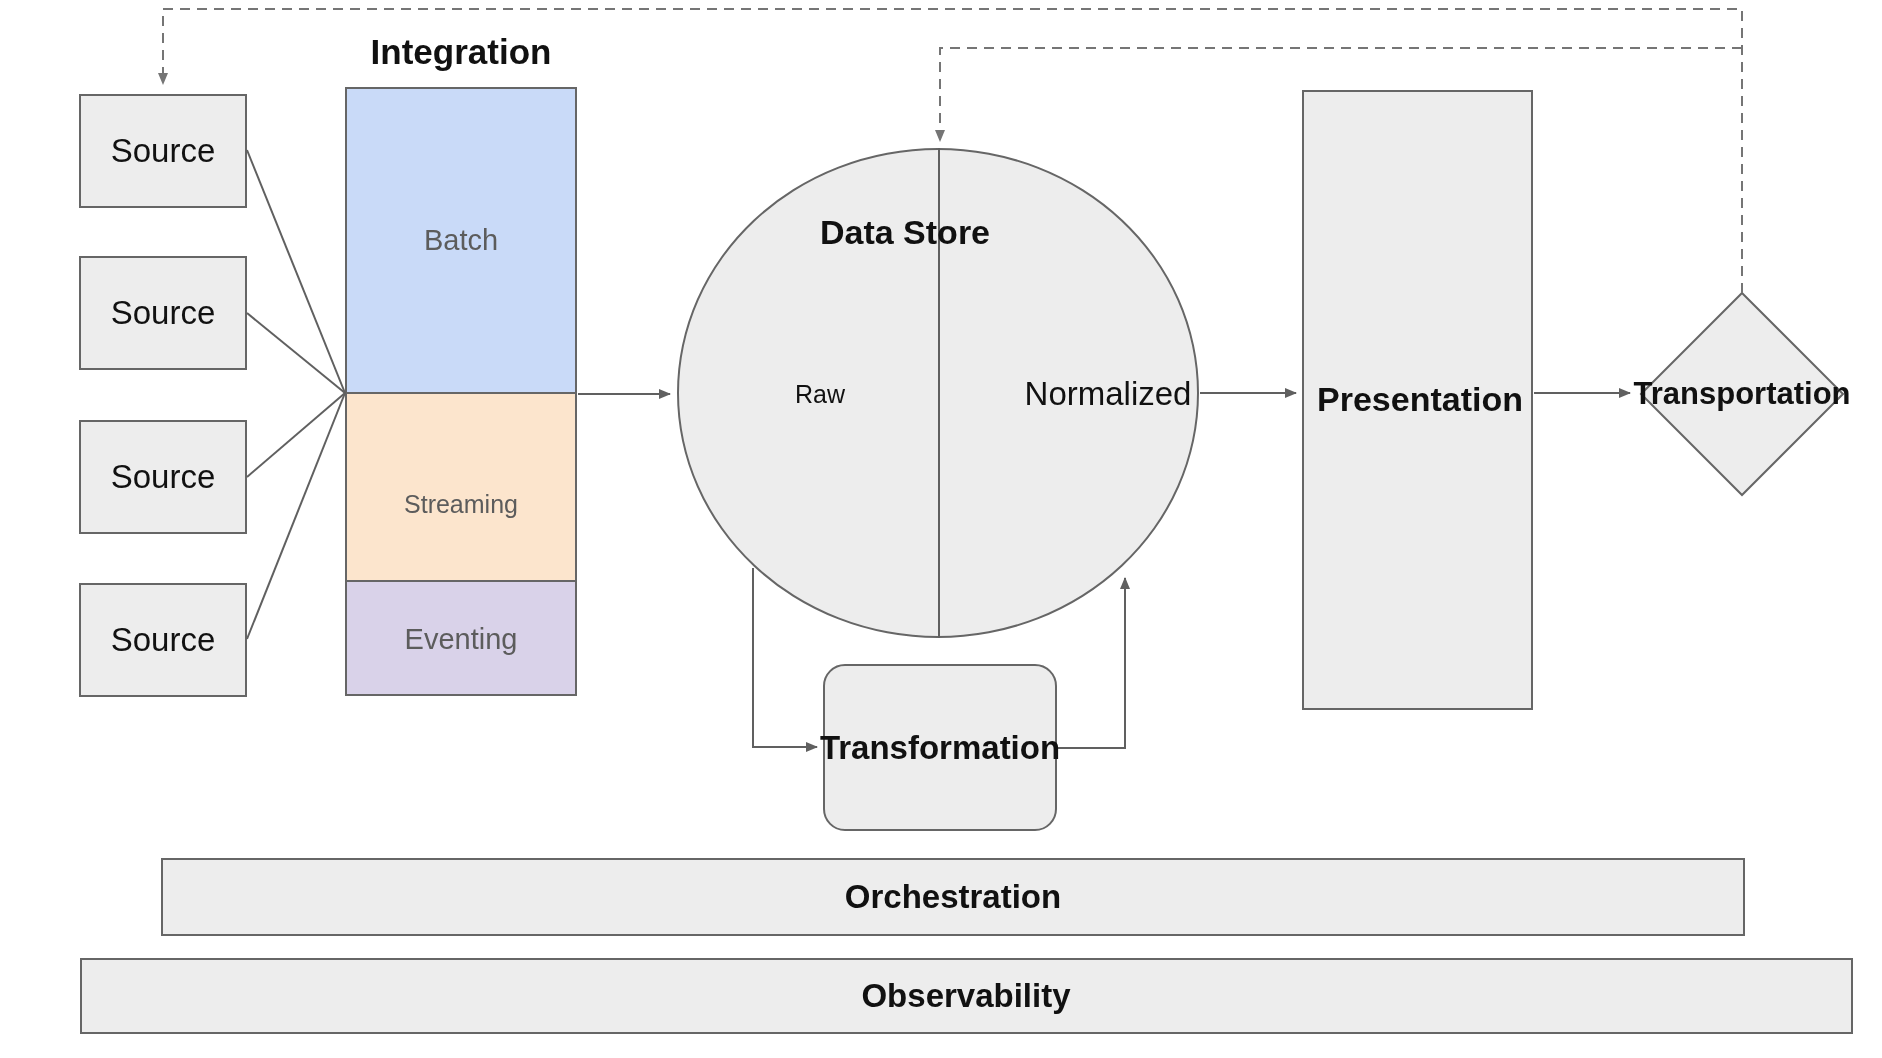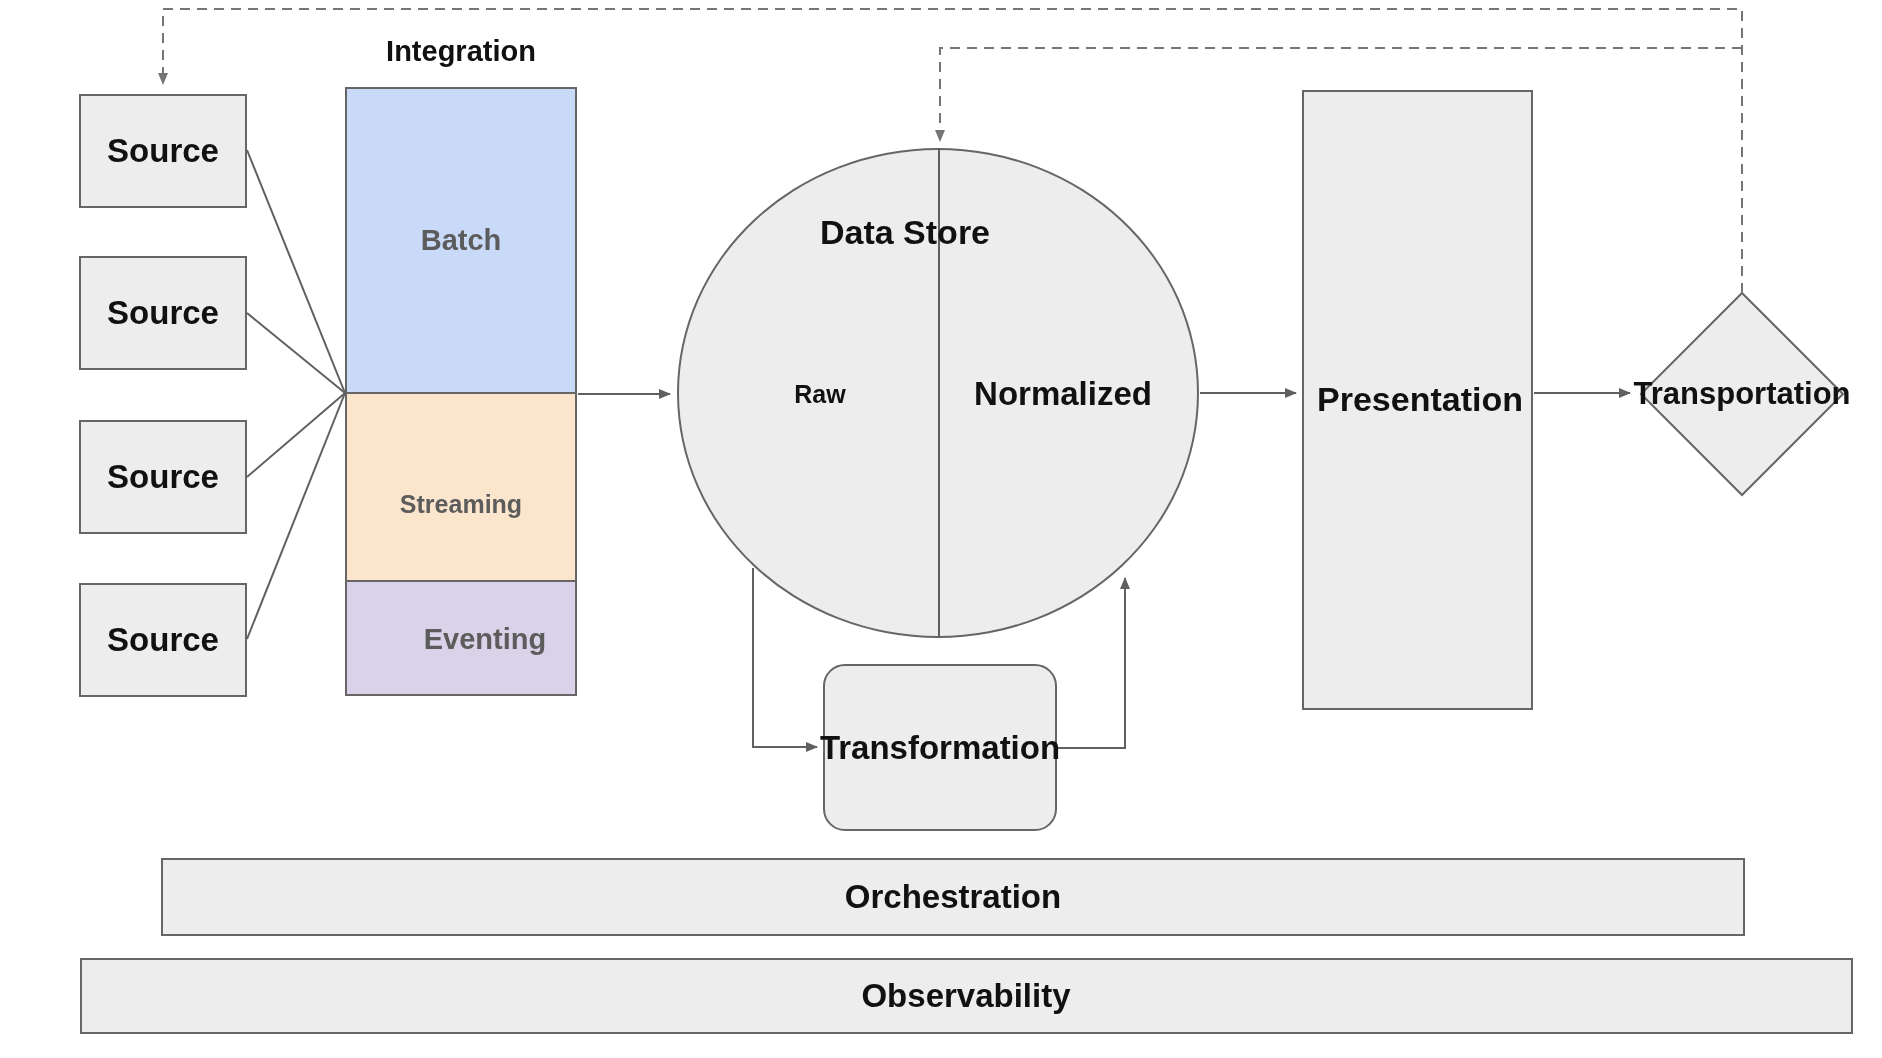--- a/index.html
+++ b/index.html
@@ -28,35 +28,35 @@
   #orchestration-bar{left:161px;top:858px;width:1584px;height:78px;}
   #observability-bar{left:80px;top:958px;width:1773px;height:76px;}
 
   
   #wires{position:absolute;left:0;top:0;width:1882px;height:1058px;z-index:2;pointer-events:none;}
   .solid-line{stroke:var(--color-line,#606060);stroke-width:2;fill:none;}
   .dashed-line{stroke:var(--color-dashed,#757575);stroke-width:2;fill:none;stroke-dasharray:10 7;}
   .diamond-shape{fill:var(--color-node-fill,#ededed);stroke:var(--color-border,#666);stroke-width:2;}
 
   
-  .lbl{position:absolute;z-index:3;transform:translate(-50%,-50%);white-space:nowrap;line-height:1.15;text-align:center;font-weight:bold;}
+  .lbl{position:absolute;z-index:3;transform:translate(-50%,-50%);white-space:nowrap;line-height:1.15;text-align:center;}
   .lbl.bold{font-weight:bold;}
   .lbl.muted{color:var(--color-muted,#5c5c5c);text-align:center;}
 
-  #lbl-integration{left:461px;top:52px;font-size:29px;text-align:center;}
+  #lbl-integration{left:461px;top:52px;font-size:35px;text-align:center;}
   #lbl-source-1{left:163px;top:151px;font-size:33px;}
   #lbl-source-2{left:163px;top:313px;font-size:33px;}
   #lbl-source-3{left:163px;top:477px;font-size:33px;}
   #lbl-source-4{left:163px;top:640px;font-size:33px;}
   #lbl-batch{left:461px;top:241px;font-size:29px;}
   #lbl-streaming{left:461px;top:504px;font-size:25px;}
-  #lbl-eventing{left:461px;top:640px;font-size:29px;margin-left:24px;}
+  #lbl-eventing{left:461px;top:640px;font-size:29px;}
   #lbl-datastore{left:905px;top:233px;font-size:34px;}
   #lbl-raw{left:820px;top:394px;font-size:25px;}
-  #lbl-normalized{left:1063px;top:394px;font-size:33px;}
+  #lbl-normalized{left:1108px;top:394px;font-size:33px;}
   #lbl-presentation{left:1420px;top:400px;font-size:34px;}
   #lbl-transportation{left:1742px;top:394px;font-size:31px;}
   #lbl-transformation{left:940px;top:748px;font-size:33px;}
   #lbl-orchestration{left:953px;top:897px;font-size:33px;}
   #lbl-observability{left:966px;top:996px;font-size:33px;text-align:right;}
 </style>
 </head>
 <body>
 
 <div id="canvas">

